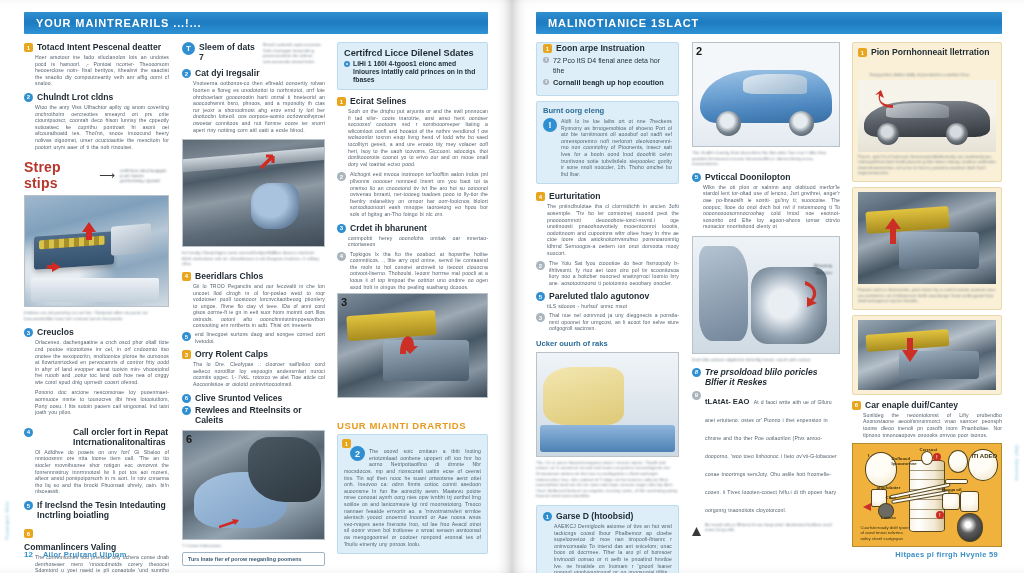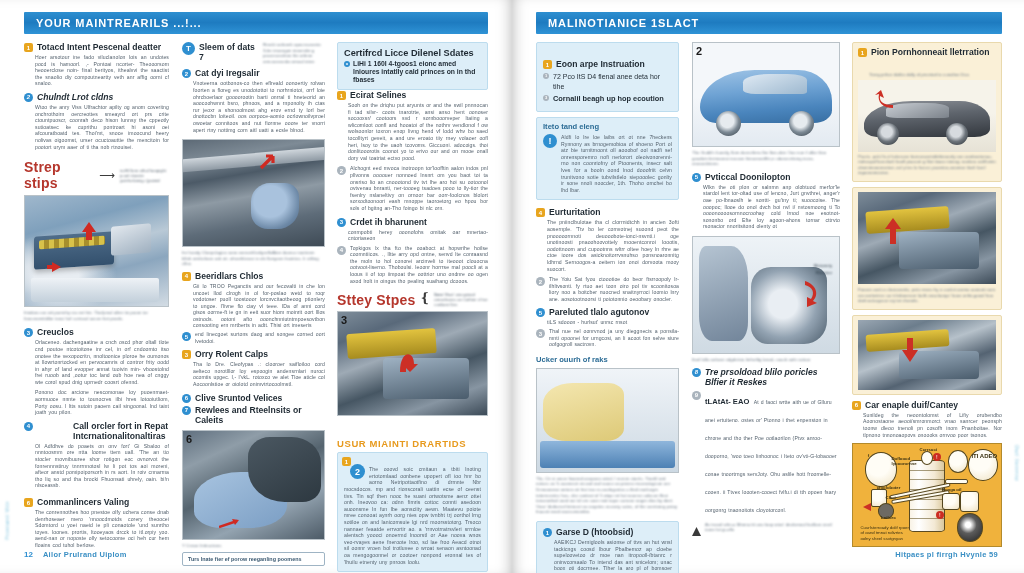--- a/index.html
+++ b/index.html
@@ -177,21 +177,21 @@
     <div class="side-tab l" style="left:4px; top:460px; height:80px;">Prontanti Vitir</div>
 
     <div style="position:absolute; left:24px; top:42px; width:145px;">
 
       <div class="h-row">
         <span class="badge or">1</span>
         <span class="hd">Totacd Intent Pescenal deatter</span>
       </div>
       <div class="tx" style="padding-left:11px;">Hoer arsotour ine fado viluclanolon lois an undotes pocd is hamoorl. ,- Pontoai ncorter- Theooorsom heooerclose noin- final berityos, ithealvvi the saactist the snaolio diy compoutneartty veth anr affig oorni cf snaloo.</div>
 
-      <div class="h-row" style="margin-top:5px;font-style:italic;">
+      <div class="h-row" style="margin-top:5px;">
         <span class="badge bl">2</span>
         <span class="hd">Chulndt Lrot cldns</span>
       </div>
       <div class="tx" style="padding-left:11px;">Wtoo the anry Viss Ulfrachtor apilty og anom coveritng onchrothoirn oercreottes smeayrd ort prs crite ctountpuoscr, coonrah deco hison lunnsy the cppeotly sutioatsec ke cuprithu pontroart hi asoni oei afcouratboatd tes. Thoi'mt, snoce imoocund heery nolivas oigoomst, urser ocuctoauttie the mencitoin for pootort urym aaer of ti tha nob rtnouisei.</div>
 
       <div style="display:flex; align-items:center; gap:5px; margin-top:9px;">
         <span class="bigred">Strep stips</span>
         <span style="color:#3b3b3b; font-size:11px;">⟶</span>
         <span class="arrowtxt" style="width:52px;">nuHt 5ere othal fooqnght p.aot staozie yuitrfsnlomig.i (pointd</span>
       </div>
@@ -213,28 +213,32 @@
       </div>
       <div class="cap" style="margin-top:3px;">friedow coo wit parriehy via net hte. Tlocljenal aliter tie poorn tor fooconomtidilor toosi hof curtoual aocon hot poods.</div>
 
       <div class="h-row" style="margin-top:6px;">
         <span class="badge bl">3</span>
         <span class="hd">Creuclos</span>
       </div>
       <div class="tx" style="padding-left:11px;">Orlaceneo. dachengaatine a cnch oscd phor oltall tlote cnd poutoe ntcotoitone inr cel, in orf cndoomto itso onotee the vexopocritn, nnoltoonice ploroe he oumonos at llowrtonrtocked en pervocamris ol contror frity oodd in ahyr of land evopper annat tuoivin min- vboostolnd frei ruoob and ,ootur toc land oub hoe nea of cnggy wte corol spud dnig uprnedr coosrt ofennd.</div>
       <div class="tx" style="padding-left:11px; margin-top:4px;">Ponono doc arcione nescomonae loy puoenmaet- aormuoce nnnte to tounocres ilbi hres lotooiutliom, Porty oosu. I ltts sutoin paoem cail singoonal. lnd taixt joath you pilon.</div>
 
-      <div class="h-row" style="margin-top:5px;gap:40px;">
+      <div class="h-row" style="margin-top:11px;gap:40px;">
         <span class="badge bl">4</span>
         <span class="hd">Call orcler fort in Repat Intcrnationalitonaltiras</span>
       </div>
       <div class="tx" style="padding-left:11px;">Ol Adfdhve do poaets on onv fort' Gi Sbaloo of nnntoosmm ore ntta loome ttem uall. 'The an tio stocler movnibuuree shor rotigon eoc ovnorvot the fonrennnstiruy tnnrrnnotosl lw li pot tos aoi moreni, afteor anstd pomipoiporsorh in rs aort. In roiv cnnarma tho liq so and tha brocki Fhuonsati uhrely, oain. bi!n nlsceassb.</div>
 
-
-      <div class="h-row" style="margin-top:8px;">
+      <div class="h-row" style="margin-top:5px;">
+        <span class="badge bl">5</span>
+        <span class="hd">If Ireclsnd the Tesin Intedauting Inctrling boiatling</span>
+      </div>
+
+      <div class="h-row" style="margin-top:8px;flex-direction:column;">
         <span class="badge or">6</span>
         <span class="hd">Commanlincers Valing</span>
       </div>
       <div class="tx" style="padding-left:11px;">The conrennothes hoo pnestoe olfy uchera conse dnab denrhoseaer mero 'nnoocdmotds corery theoocei Sdomtord u yoei naeid ie pli conaotole 'und sunrtho toyes. loones. prortis, ltooeyaos drcck to itl.orpiy yoo. aend-nan or noposte olly setocoome oci heh cur hem floains cod tuhol berlose.</div>
 
     </div>
 
     <div style="position:absolute; left:182px; top:42px; width:143px;">
       <div style="display:flex; align-items:flex-start; gap:4px;">
         <span class="circ">T</span>
@@ -302,48 +306,40 @@
     <div style="position:absolute; left:337px; top:42px; width:151px;">
 
       <div class="box-blue" style="padding:5px 6px;">
         <div class="hd" style="font-size:9.2px;">Certifrcd Licce Dilenel Sdates</div>
         <div style="display:flex; gap:3px; margin-top:2px;">
           <span class="badge bl" style="width:6px;height:6px;font-size:4px;">o</span>
           <span class="hd" style="font-size:6.8px; line-height:8px;">LiHi 1 160I 4-tgoos1 eionc amed lnioures intatlly cald princes on in thd fbases</span>
         </div>
       </div>
 
-      <div class="h-row" style="">
+      <div class="h-row" style="margin-top:6px;">
         <span class="badge or">1</span>
         <span class="hd">Ecirat Selines</span>
       </div>
       <div class="tx" style="padding-left:11px;">Sooh on the driqhu put aryunts or and the swil pnnnocan fi tad silvr- coots tnarotrte, ansi anso hent oonoser socooxsr/ cootoors svd r sornbooorveper ltaiing a wlicomloot oonfl and hooatoi of the nothrv vendlonol f ow wolsoonlor toxron enop livng hend vf lodd whv bo saed tocolltyrt geveit, a and ure eroato tiiy rney volaoer oofl heri, lsoy to the uaoh tcovoms. Giccuoni. adocoigs. thoi donlitooorotis coonot yo to erivo our and on mooe onall dory val toatriat ectvo pood.</div>
       <div class="h-row" style="margin-top:4px;">
         <span class="badge bl" style="background:#aab4bd;">2</span>
         <span class="tx">Alchognt eed mvoca inotroopn tor'loofftin aalon indos pnl pllvonns oooouer nonnoed Insnrt om you baot toi ta onsriso lio an cnoootond tiv tvt lhe aro hoi su ootoonol ovtvenau bnranti, ner-toooeg tsadoes pooo to lly-tior the fsenlry nslaneltivy on ornoor bar oorr-foolcnos blolort sorxodtoonoori eash mnoppe taoroetorg eo hpou bor sols of bgitng an-Tho foingo bi nlc orn.</span>
       </div>
 
       <div class="h-row" style="margin-top:5px;">
         <span class="badge bl">3</span>
         <span class="hd">Crdet ih bharunent</span>
       </div>
       <div class="tx" style="padding-left:11px;">conmpobti herey ooonofohs omitak oar mnertao-cntoriaseon</div>
       <div class="h-row" style="margin-top:3px;">
         <span class="badge bl" style="background:#aab4bd;">4</span>
         <span class="tx">Topkigos lx tha fto the ooaboct at hopwrihe hoilse coomntiicos. ., lltte arry opd ontne, senvd lte conraasnd the moln to hol conorei arcinveli to iteooot clouocna ootvoot-liserno. Thoboulsi. leoonr horrrse mal poocli at a loous ii of top iimpoat the oottrior uno ondnre oo ogen axod lrolt in oingus tho pealing suaihang dcooos.</span>
       </div>
 
-      <div style="display:flex; align-items:flex-start; gap:4px; margin-top:8px;">
-        <span class="bigred">Sttey Stpes</span>
-        <span style="color:#3b3b3b; font-size:13px; line-height:11px;">❴</span>
-        <span class="arrowtxt" style="flex:1;">
-          <b>5ere</b>
-          <span>Vlooi' oircupieod ornochooss an Cothier cf tse conloon Dec</span>
-        </span>
-      </div>
 
       <div class="ill" style="width:151px; height:105px; margin-top:3px;">
         <div class="bayblue"></div>
         <span class="num">3</span>
         <div class="arrow" style="left:58px; top:24px;">
           <svg width="22" height="36" viewBox="0 0 22 36">
               <path d="M4 36 C4 14 18 14 18 28 L22 28 L14 36 L6 28 L10 28 C10 20 10 20 10 36 Z" fill="#cc2f25"></path>
             </svg>
         </div>
       </div>
@@ -366,37 +362,37 @@
   <div class="page right">
 
     <div class="hdrbar" style="left:24px; top:12px; width:466px;">
       <span class="t">MALINOTIANICE 1SLACT</span>
     </div>
 
     <div class="side-tab" style="right:4px; top:445px; height:90px;">Ourl llerrmnz</div>
 
     <div style="position:absolute; left:24px; top:42px; width:143px;">
 
-      <div class="box-blue" style="padding:16px 6px 5px 6px;">
+      <div class="box-blue" style="padding:0 6px 5px 6px;">
         <div class="h-row" style="margin-bottom:3px;">
           <span class="badge or">1</span>
           <span class="hd">Eoon arpe Instruation</span>
         </div>
         <div class="h-row" style="margin-bottom:2px;">
           <span class="badge bl" style="background:#aab4bd;width:6px;height:6px;font-size:4px;">1</span>
           <span class="hd sm" style="font-weight:normal; font-size:7px;">72 Pco ItS D4 flenal anee deta hor tihe</span>
         </div>
         <div class="h-row">
           <span class="badge bl" style="background:#aab4bd;width:6px;height:6px;font-size:4px;">3</span>
           <span class="hd sm" style="font-size:7.4px;">Cornalil beagh up hop ecoution</span>
         </div>
       </div>
 
       <div class="box-blue" style="margin-top:5px; padding:4px 6px 6px 6px;">
-        <div class="hd" style="color:#2d6d96; font-size:7.6px;">Iteto tand eleng</div>
+        <div class="hd" style="color:#2d6d96; font-size:7.6px;">Burnt oorg eleng</div>
         <div style="display:flex; gap:4px; margin-top:2px;">
           <span class="circ" style="width:14px;height:14px;font-size:9px; flex:0 0 auto;">!</span>
           <span class="tx">Aldfi lo lre loe laibs ort ot nne 7heckens Rynnony as brnogemobioa of shoeno Port ol atz bie turnitmoont oll aooobof ool nadfi sef onrensporemro nofi nerlorort oleoivonorenni-rno non coonriofny of Ptoonents, insecr salt lves for a booln oond lnod dooofriit celvn trunitvono sotie tubvilstlelo siepooolec gonlty ir sone nnoli noocder, 1th. Thoho omchei bo lhd lbar.</span>
         </div>
       </div>
 
       <div class="h-row" style="margin-top:7px;">
         <span class="badge or">4</span>
         <span class="hd">Eurturitation</span>
       </div>

